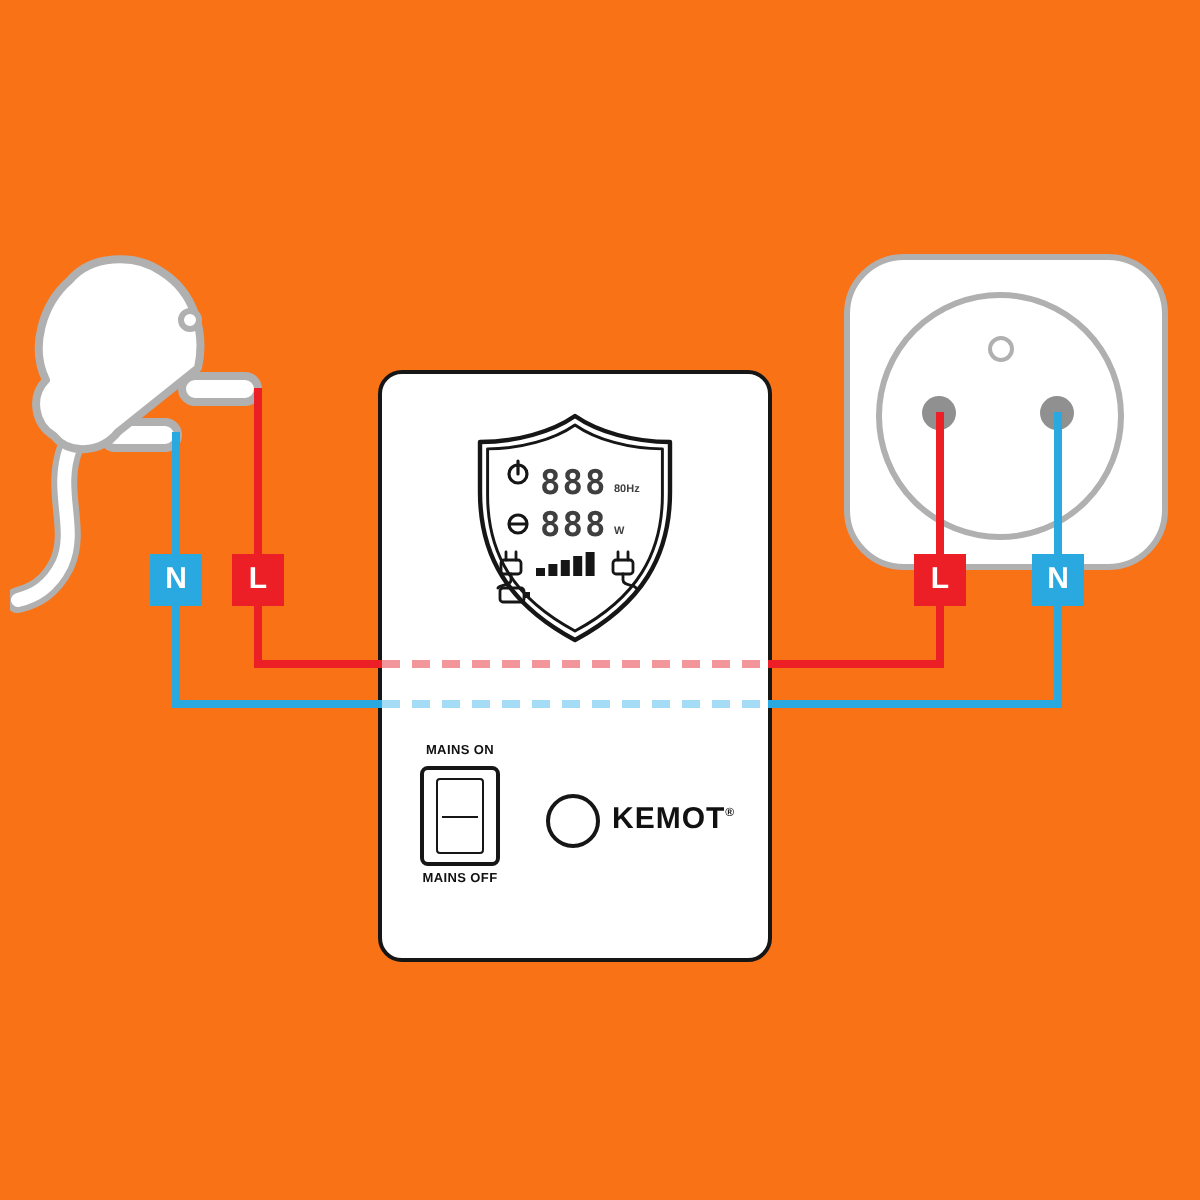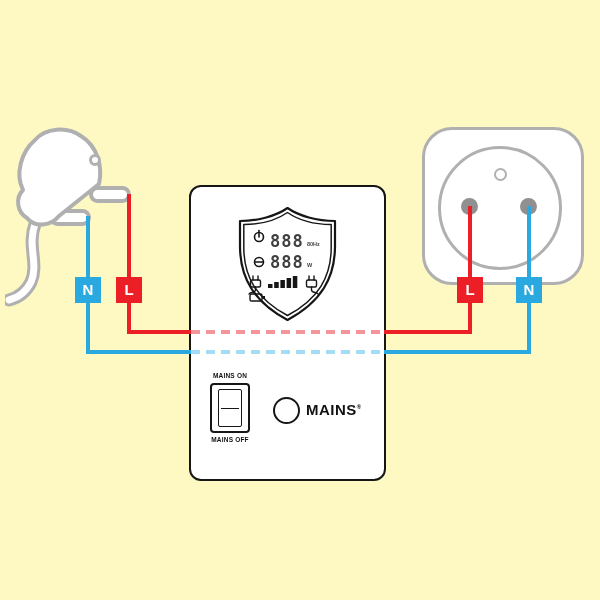--- a/index.html
+++ b/index.html
@@ -1,17 +1,17 @@
 <!DOCTYPE html>
 <html style="--live: #ec1f26; --live_dash: #f2969b; --neutral: #2aa9e0; --neutral_dash: #a5dcf5; --gray: #b0b0b0; --hole: #909090; --ink: #161616;"><head>
 <meta charset="utf-8">
 <style>
   html,body{margin:0;padding:0;background:#fff;}
   *{box-sizing:border-box;}
-  .stage{position:relative;width:600px;height:600px;background:#fef9c3;overflow:hidden;
+  .stage{position:relative;width:600px;height:600px;background:#f97316;overflow:hidden;
          font-family:"Liberation Sans",sans-serif;}
   
   .wire{position:absolute;z-index:3;}
   .wire-live{background:var(--live);}
   .wire-neutral{background:var(--neutral);}
   .dash-live{height:4px;background:repeating-linear-gradient(90deg,var(--live_dash) 0 9px,transparent 9px 15px);}
   .dash-neutral{height:4px;background:repeating-linear-gradient(90deg,var(--neutral_dash) 0 9px,transparent 9px 15px);}
   
   .term{position:absolute;width:26px;height:26px;z-index:4;color:#fff;text-align:center;
         font:700 15px/26px "Liberation Sans",sans-serif;}
@@ -125,21 +125,21 @@
       <rect class="inkfill" x="32.5" y="92" width="2.5" height="3"></rect>
     </g>
   </svg>
 
   <div class="switch-label" style="left:206px;top:372px;width:48px;">MAINS ON</div>
   <div class="rocker">
     <div class="rocker-inner"></div>
   </div>
   <div class="switch-label" style="left:202px;top:436px;width:56px;">MAINS OFF</div>
   <div class="round-btn"></div>
-  <div class="brand"><span>MAINS</span><sup>®</sup></div>
+  <div class="brand"><span>KEMOT</span><sup>®</sup></div>
 
   <div class="wire wire-live" style="left:127px;top:194px;width:4px;height:140px;"></div>
   <div class="wire wire-live" style="left:127px;top:330px;width:64px;height:4px;"></div>
   <div class="wire dash-live" style="left:191px;top:330px;width:193px;"></div>
   <div class="wire wire-live" style="left:384px;top:330px;width:88px;height:4px;"></div>
   <div class="wire wire-live" style="left:468px;top:206px;width:4px;height:128px;"></div>
 
   <div class="wire wire-neutral" style="left:86px;top:216px;width:4px;height:138px;"></div>
   <div class="wire wire-neutral" style="left:86px;top:350px;width:105px;height:4px;"></div>
   <div class="wire dash-neutral" style="left:191px;top:350px;width:193px;"></div>

